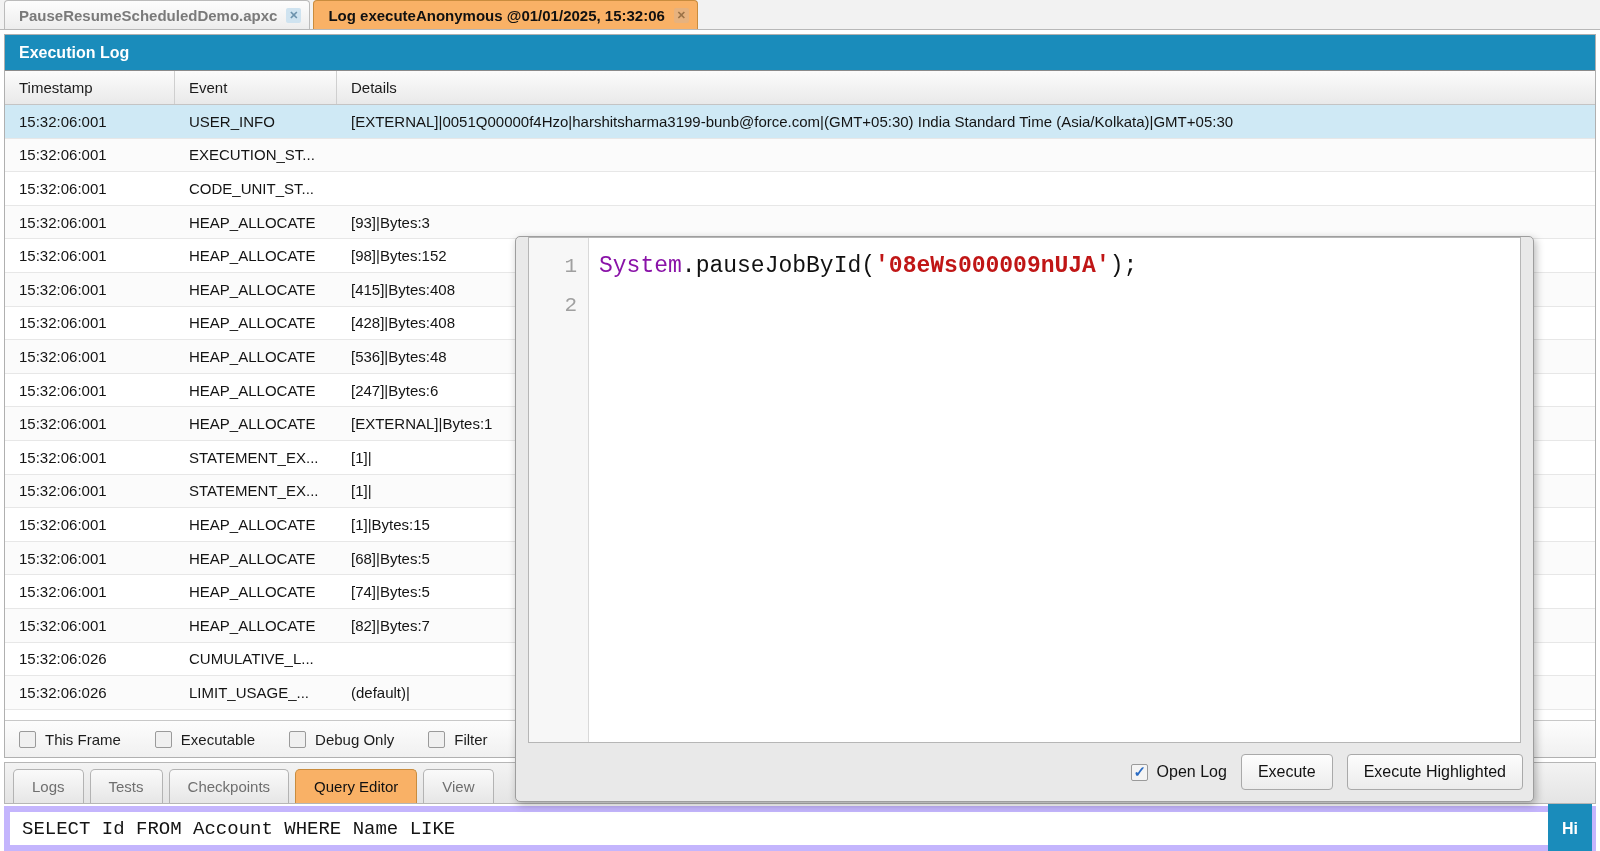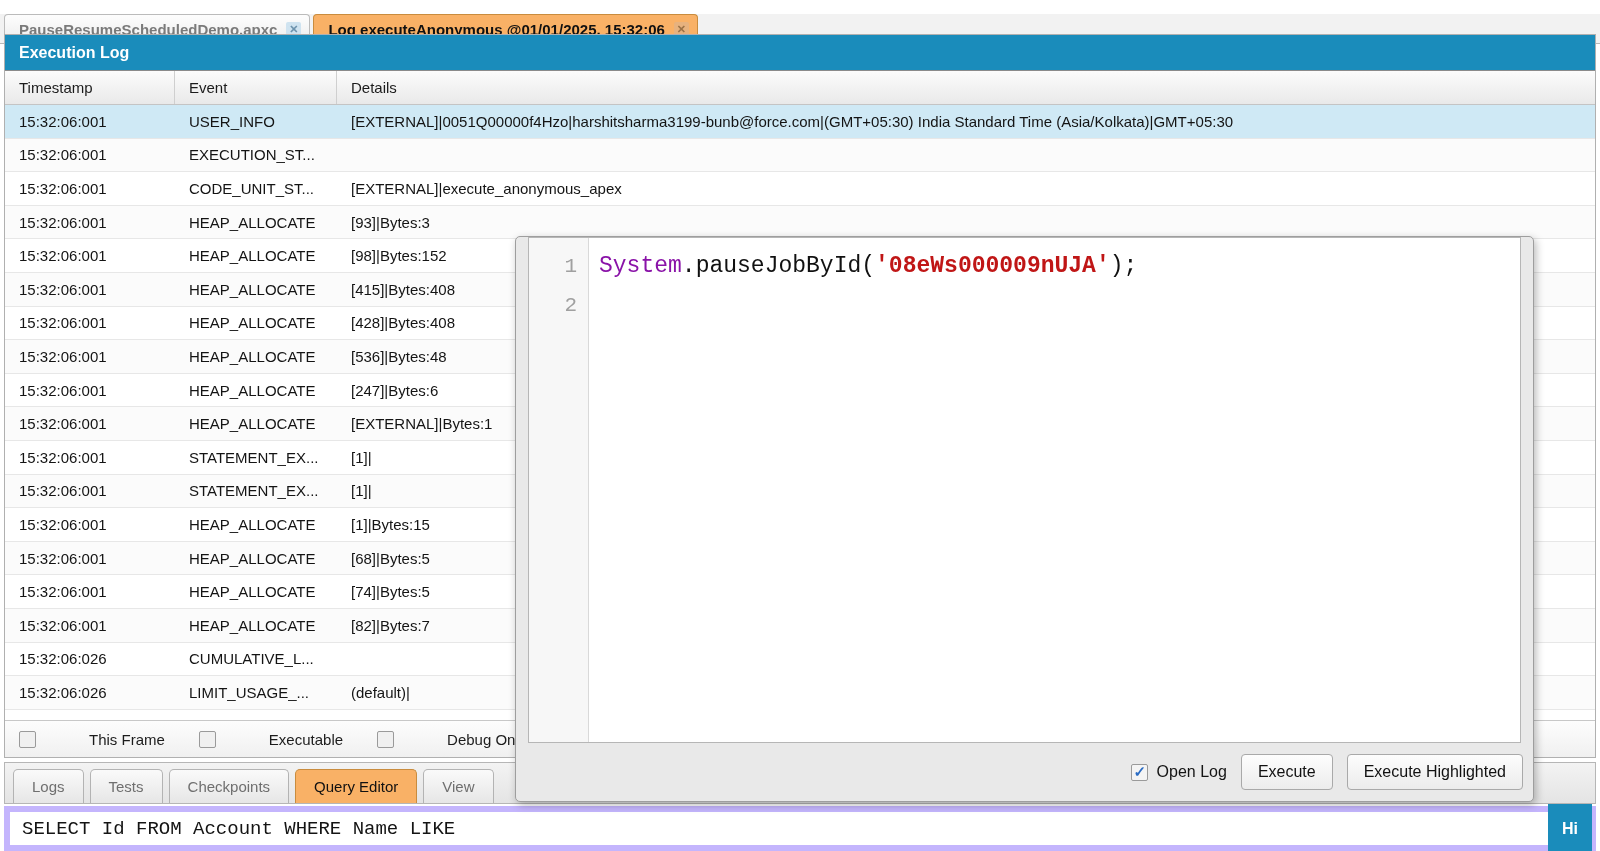--- a/index.html
+++ b/index.html
@@ -7,21 +7,21 @@
     width: 1600px; height: 851px;
     font-family: "Liberation Sans", sans-serif;
     background: #ffffff;
     overflow: hidden;
   }
 
   #root { position: relative; width: 1600px; height: 851px; }
 
   
   .tabstrip {
-    position: absolute; left: 0; top: 14px; width: 1600px; height: 30px;
+    position: absolute; left: 0; top: 0; width: 1600px; height: 30px;
     background: #f2f2f2;
     border-bottom: 1px solid #b8b8b8;
     display: flex; align-items: flex-start;
     padding-left: 4px;
   }
   .tab {
     height: 29px;
     display: flex; align-items: center;
     padding: 0 8px 0 14px;
     font-size: 15px; font-weight: bold;
@@ -91,21 +91,21 @@
 
   
   .filterbar {
     position: absolute; left: 0; bottom: 0; width: 100%;
     height: 37px; display: flex; align-items: center;
     gap: 0px;
     background: linear-gradient(#fdfdfd, #f0f0f0);
     border-top: 1px solid #c8c8c8;
     padding-left: 14px;
   }
-  .chk-wrap { display: flex; align-items: center; margin-right: 34px; font-size: 15px; color: #1c1c1c; gap: 44px; }
+  .chk-wrap { display: flex; align-items: center; margin-right: 34px; font-size: 15px; color: #1c1c1c; }
   .chk {
     width: 17px; height: 17px; margin-right: 9px;
     border: 1px solid #9a9a9a; background: #f0f0f0;
     border-radius: 2px; position: relative;
   }
   .chk.checked { background: #f4f4f4; }
   .chk.checked::after {
     content: "\2713"; position: absolute; left: 2px; top: -2px;
     color: #2b6cc4; font-size: 15px; font-weight: bold;
   }
@@ -244,21 +244,20 @@
           <div class="td col-de">[EXTERNAL]|0051Q00000f4Hzo|harshitsharma3199-bunb@force.com|(GMT+05:30) India Standard Time (Asia/Kolkata)|GMT+05:30</div>
         </div>
         <div class="trow odd">
           <div class="td col-ts">15:32:06:001</div>
           <div class="td col-ev">EXECUTION_ST...</div>
           <div class="td col-de"></div>
         </div>
         <div class="trow even">
           <div class="td col-ts">15:32:06:001</div>
           <div class="td col-ev">CODE_UNIT_ST...</div>
-          <div class="td col-de">[EXTERNAL]|execute_anonymous_apex</div>
         </div>
         <div class="trow odd">
           <div class="td col-ts">15:32:06:001</div>
           <div class="td col-ev">HEAP_ALLOCATE</div>
           <div class="td col-de">[93]|Bytes:3</div>
         </div>
         <div class="trow even">
           <div class="td col-ts">15:32:06:001</div>
           <div class="td col-ev">HEAP_ALLOCATE</div>
           <div class="td col-de">[98]|Bytes:152</div>

